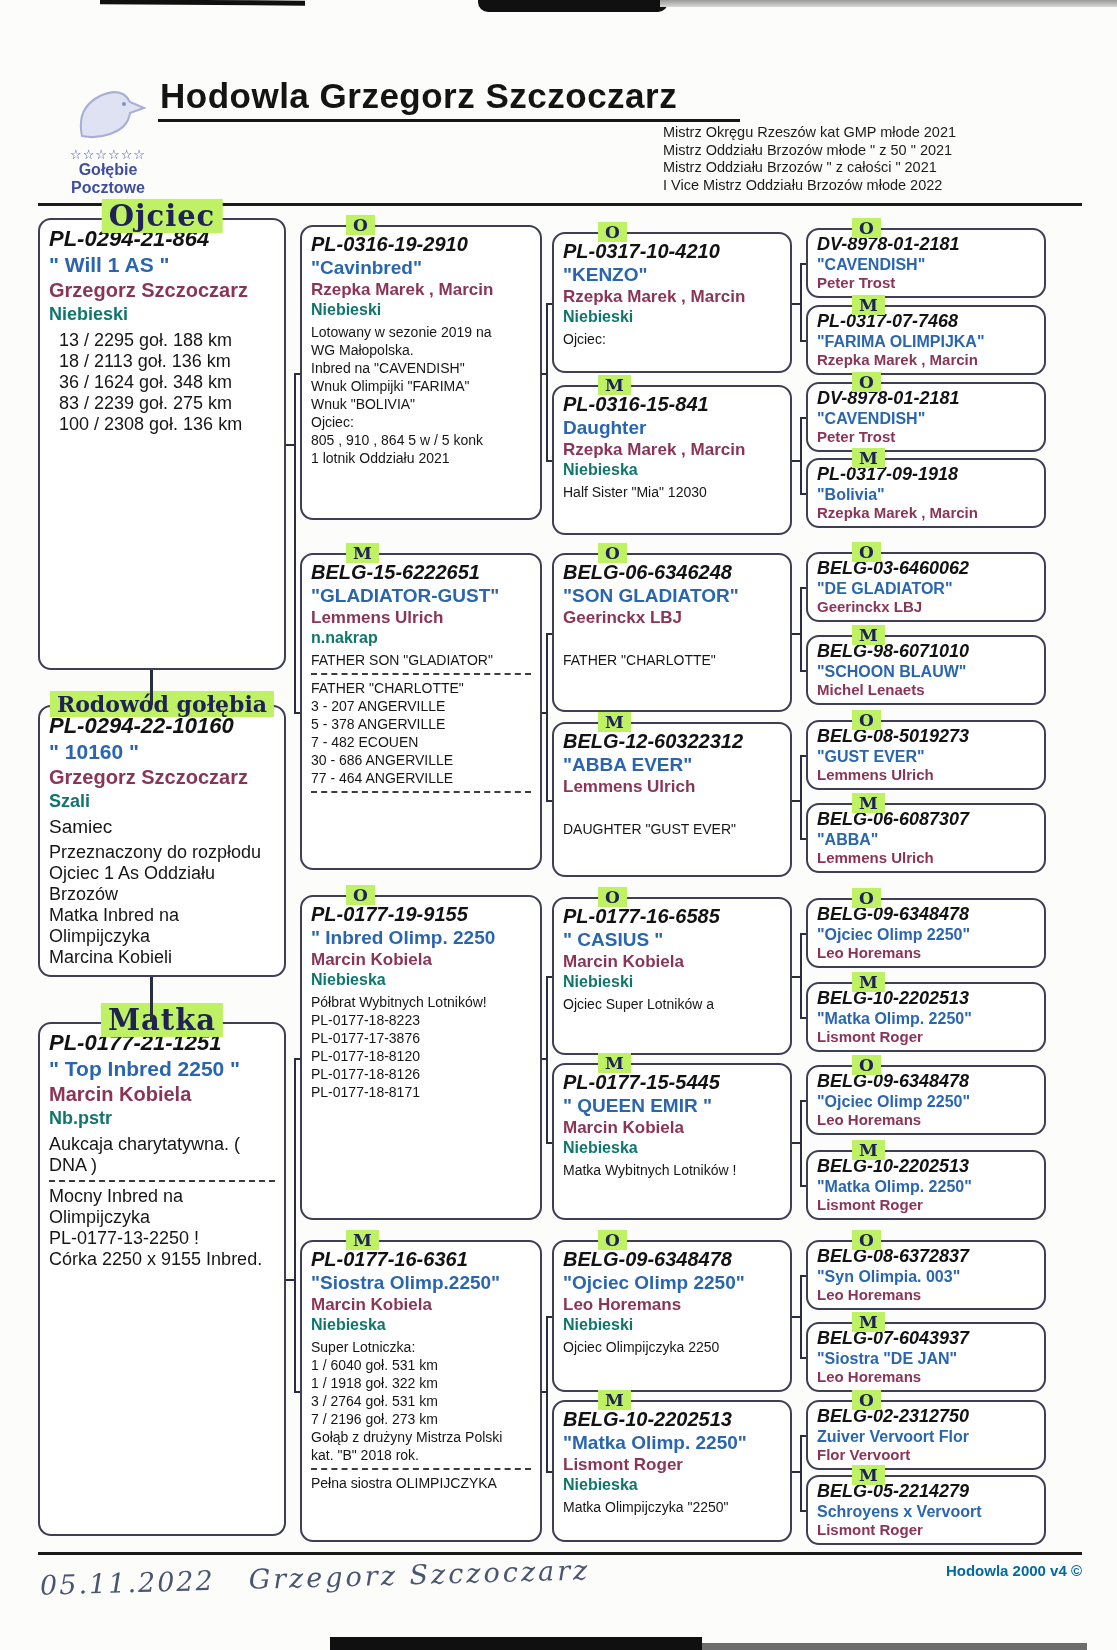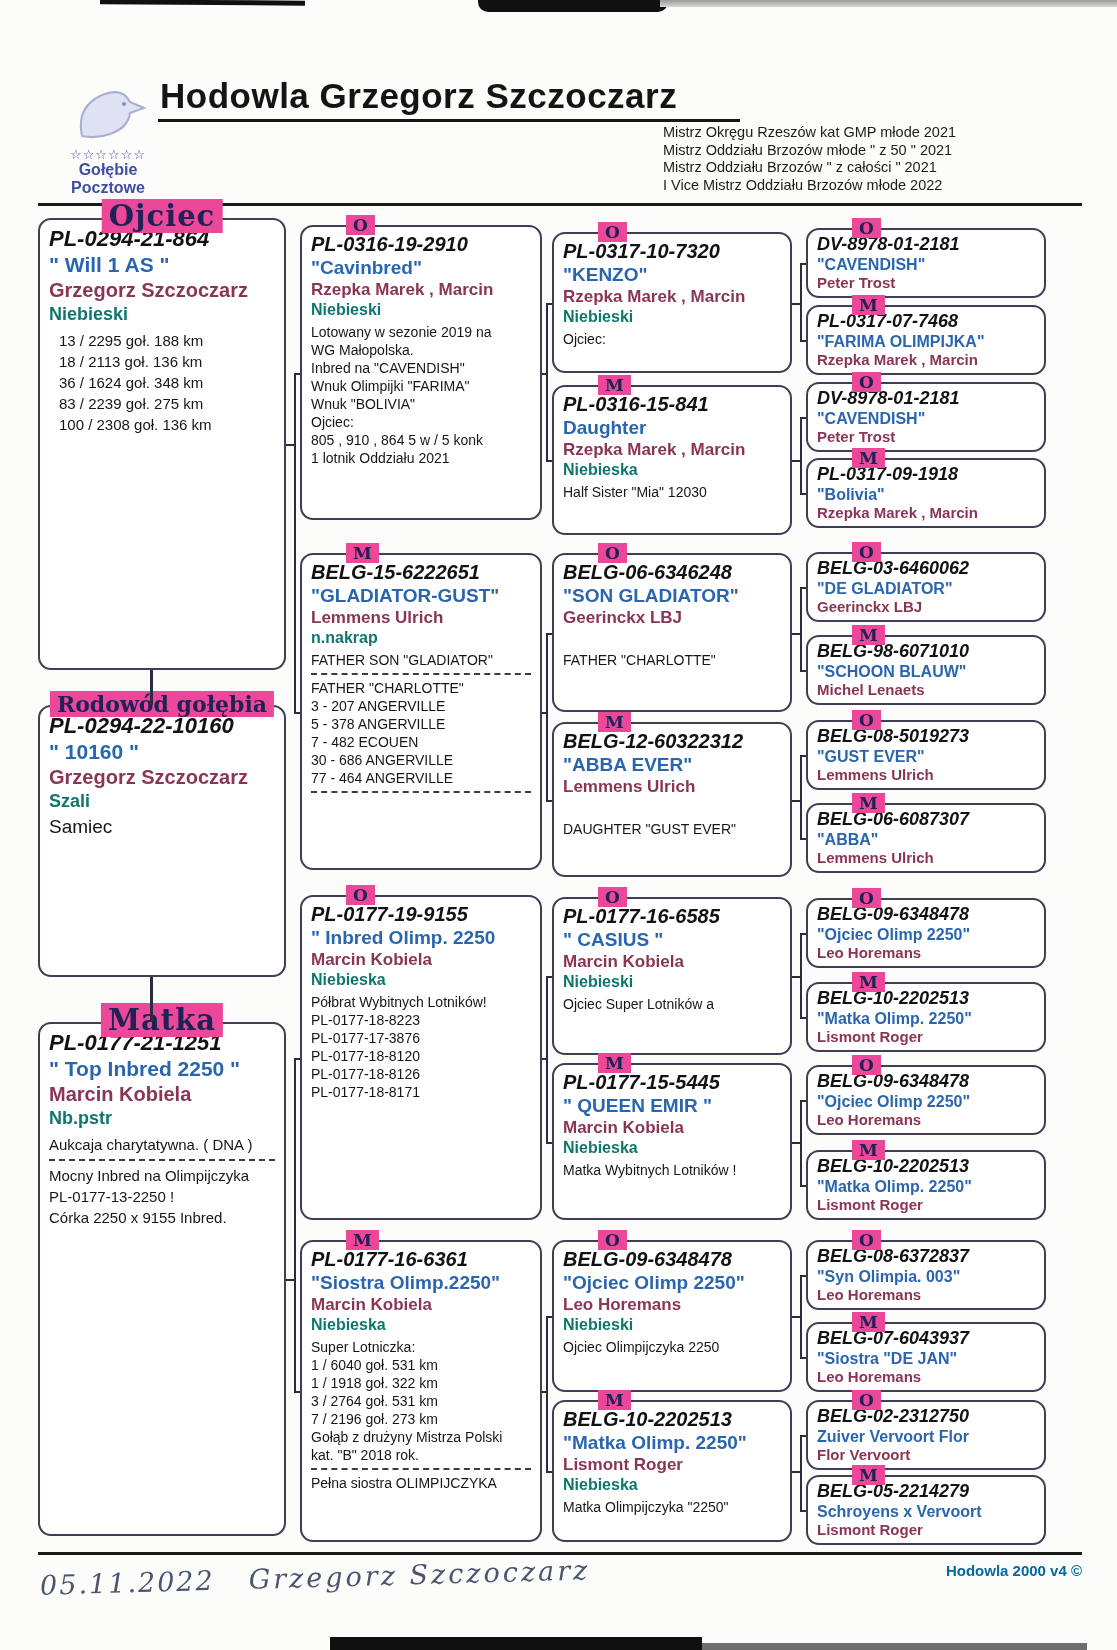--- a/index.html
+++ b/index.html
@@ -17,39 +17,39 @@
   .achievements{position:absolute;left:663px;top:124px;font-size:14.5px;font-weight:400;color:#1c1c1c;line-height:17.5px;}
   .header-rule{position:absolute;left:38px;top:203px;width:1044px;height:3px;background:#1a1a1a;}
   .logo{position:absolute;left:60px;top:84px;width:96px;text-align:center;color:#3f4da2;}
   .logo .stars{font-size:13px;letter-spacing:1px;color:#3f4da2;line-height:13px;}
   .logo .l1{font-size:16px;font-weight:bold;line-height:18px;}
   .logo .l2{font-size:16px;font-weight:bold;line-height:18px;}
 
   
   .pbox{position:absolute;background:#fff;border:2.5px solid #3e3e56;border-radius:13px;
         box-sizing:border-box;padding:5px 9px 4px 9px;}
-  .chip{position:absolute;top:-14px;background:#ec4899;padding:0 7px;font-family:"DejaVu Serif",serif;
+  .chip{position:absolute;top:-14px;background:#bef264;padding:0 7px;font-family:"DejaVu Serif",serif;
         font-weight:bold;color:#202256;white-space:nowrap;}
   .chip.small{left:44px;font-size:17px;top:-12px;}
   .chip.main{left:50%;transform:translateX(-50%);font-size:29px;top:-21px;letter-spacing:1px;}
   .chip.mid{left:50%;transform:translateX(-50%);font-size:22px;top:-16px;}
 
   .ring{font-weight:bold;font-style:italic;color:#121212;white-space:nowrap;}
   .pname{font-weight:bold;color:#2a66b0;white-space:nowrap;}
   .owner{font-weight:bold;color:#8b3556;white-space:nowrap;}
   .cdesc{font-weight:bold;color:#0f766e;white-space:nowrap;}
   .sexline{font-size:19px;color:#141414;line-height:23px;margin-top:2px;}
   .body{color:#161616;}
   .sep{border-top:2.5px dashed #3c3c3c;margin:4px 0;height:0;}
 
   .gen1 .ring{font-size:22px;line-height:27px;}
   .gen1 .pname{font-size:21px;line-height:26px;}
   .gen1 .owner{font-size:20px;line-height:25px;}
   .gen1 .cdesc{font-size:18px;line-height:23px;}
-  .gen1 .body{font-size:15px;line-height:21px;margin-top:4px;}
+  .gen1 .body{font-size:18px;line-height:21px;margin-top:4px;}
   .gen1 .body .res{padding-left:10px;}
 
   .gen2 .ring,.gen3 .ring{font-size:20px;line-height:24px;}
   .gen2 .pname,.gen3 .pname{font-size:19px;line-height:23px;}
   .gen2 .owner,.gen3 .owner{font-size:17px;line-height:21px;}
   .gen2 .cdesc,.gen3 .cdesc{font-size:16px;line-height:20px;}
   .gen2 .body,.gen3 .body{font-size:14px;line-height:18px;margin-top:3px;}
   .spacer{height:20px;}
 
   .gen4{padding-top:4px;}
@@ -117,20 +117,26 @@
           <div class="res">100 / 2308 goł. 136 km</div>
         </div>
       </div>
       <div class="pbox gen1" style="left: 38px; top: 705px; width: 248px; height: 272px;">
         <span class="chip mid">Rodowód gołębia</span>
         <div class="ring">PL-0294-22-10160</div>
         <div class="pname">" 10160 "</div>
         <div class="owner">Grzegorz Szczoczarz</div>
         <div class="cdesc">Szali</div>
         <div class="sexline">Samiec</div>
+        <div class="body">
+          <div class="line">Przeznaczony do rozpłodu</div>
+          <div class="line">Ojciec 1 As Oddziału Brzozów</div>
+          <div class="line">Matka Inbred na Olimpijczyka</div>
+          <div class="line">Marcina Kobieli</div>
+        </div>
       </div>
       <div class="pbox gen1" style="left: 38px; top: 1022px; width: 248px; height: 514px;">
         <span class="chip main">Matka</span>
         <div class="ring">PL-0177-21-1251</div>
         <div class="pname">" Top Inbred 2250 "</div>
         <div class="owner">Marcin Kobiela</div>
         <div class="cdesc">Nb.pstr</div>
         <div class="body">
           <div class="line">Aukcaja charytatywna.  ( DNA )</div>
           <div class="sep"></div>
@@ -202,21 +208,21 @@
           <div class="line">3 / 2764 goł. 531 km</div>
           <div class="line">7 / 2196 goł. 273 km</div>
           <div class="line">Gołąb z drużyny Mistrza Polski</div>
           <div class="line">kat. "B" 2018 rok.</div>
           <div class="sep"></div>
           <div class="line">Pełna siostra OLIMPIJCZYKA</div>
         </div>
       </div>
       <div class="pbox gen3" style="left: 552px; top: 232px; width: 240px; height: 141px;">
         <span class="chip small">O</span>
-        <div class="ring">PL-0317-10-7320</div>
+        <div class="ring">PL-0317-10-4210</div>
         <div class="pname">"KENZO"</div>
         <div class="owner">Rzepka Marek , Marcin</div>
         <div class="cdesc">Niebieski</div>
         <div class="body">
           <div class="line">Ojciec:</div>
         </div>
       </div>
       <div class="pbox gen3" style="left: 552px; top: 385px; width: 240px; height: 150px;">
         <span class="chip small">M</span>
         <div class="ring">PL-0316-15-841</div>

